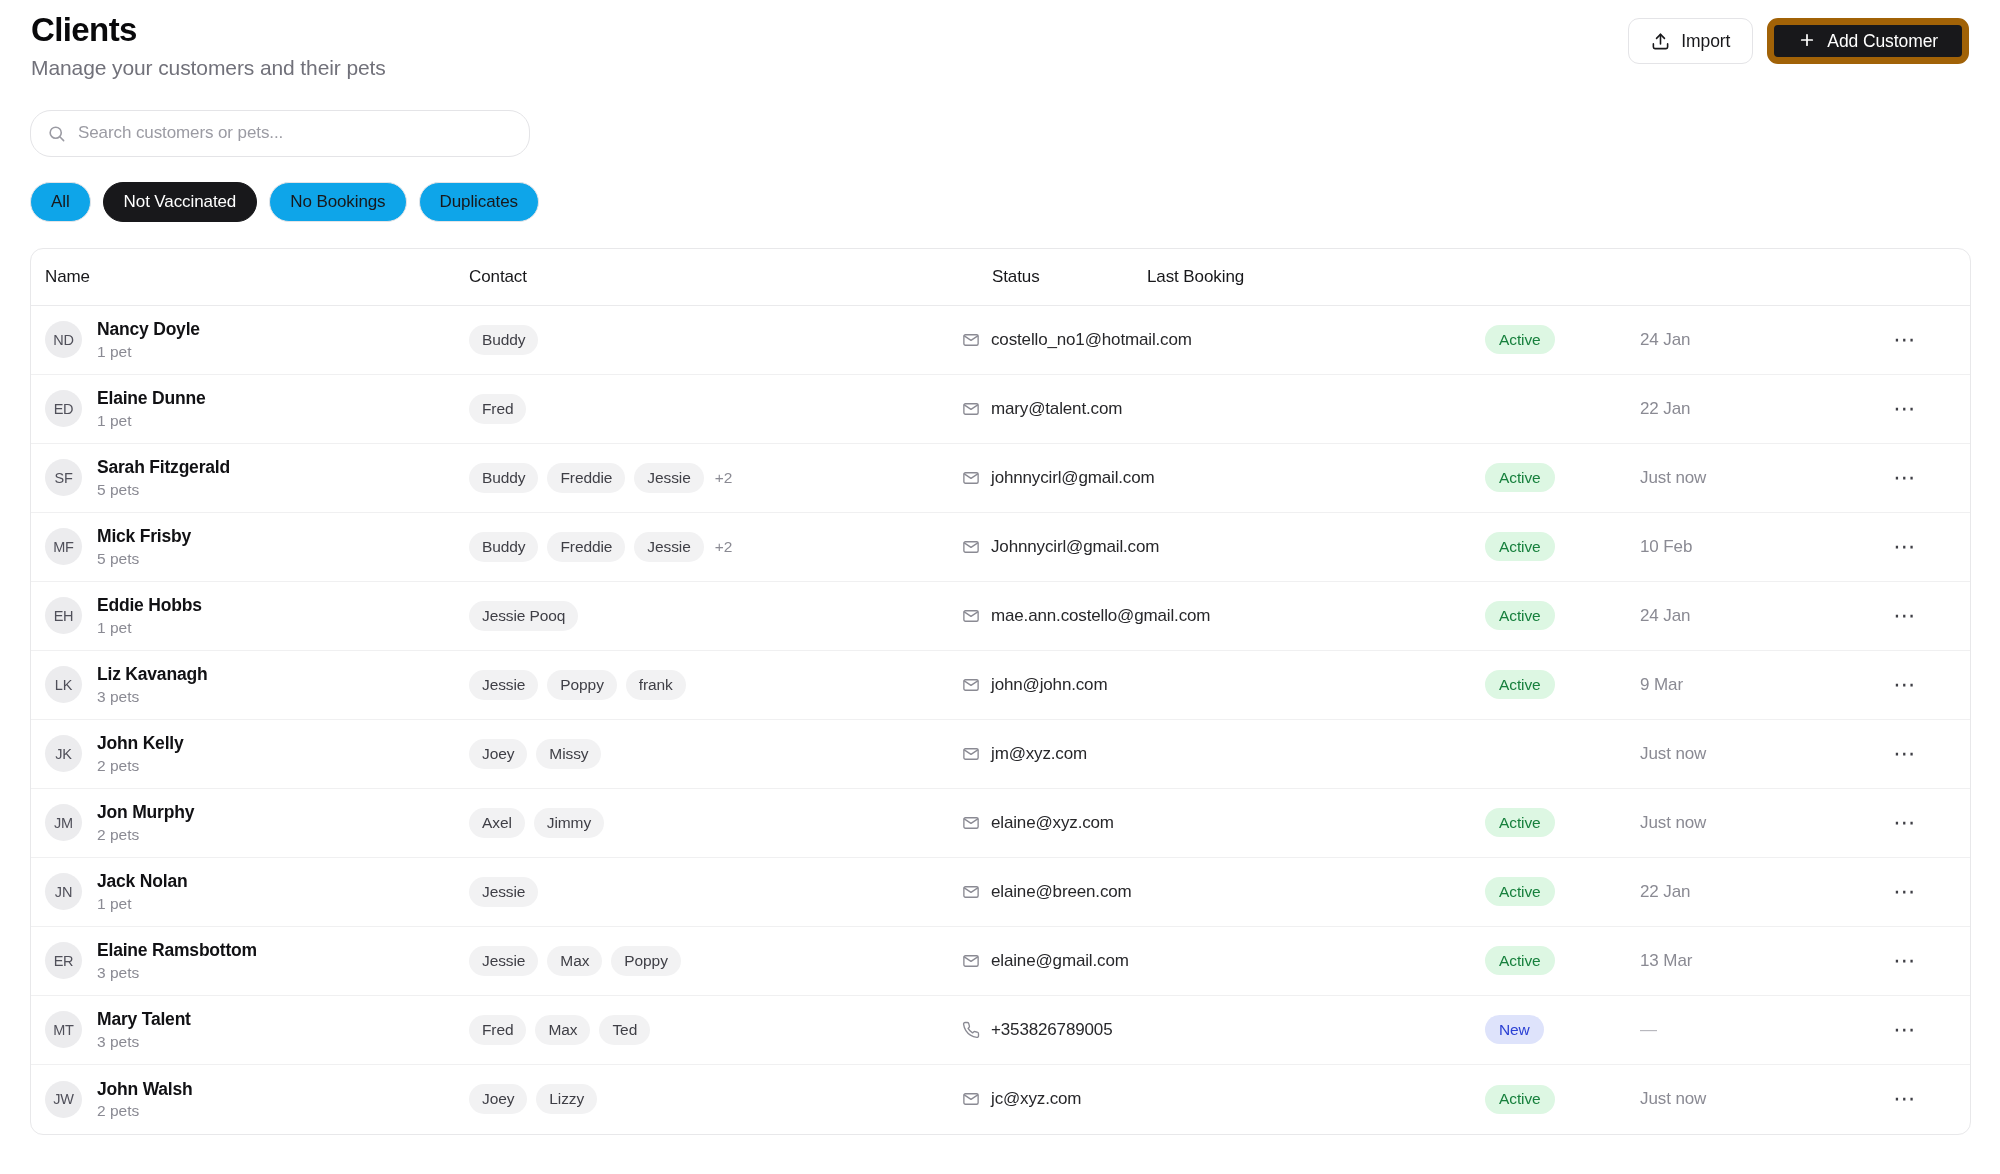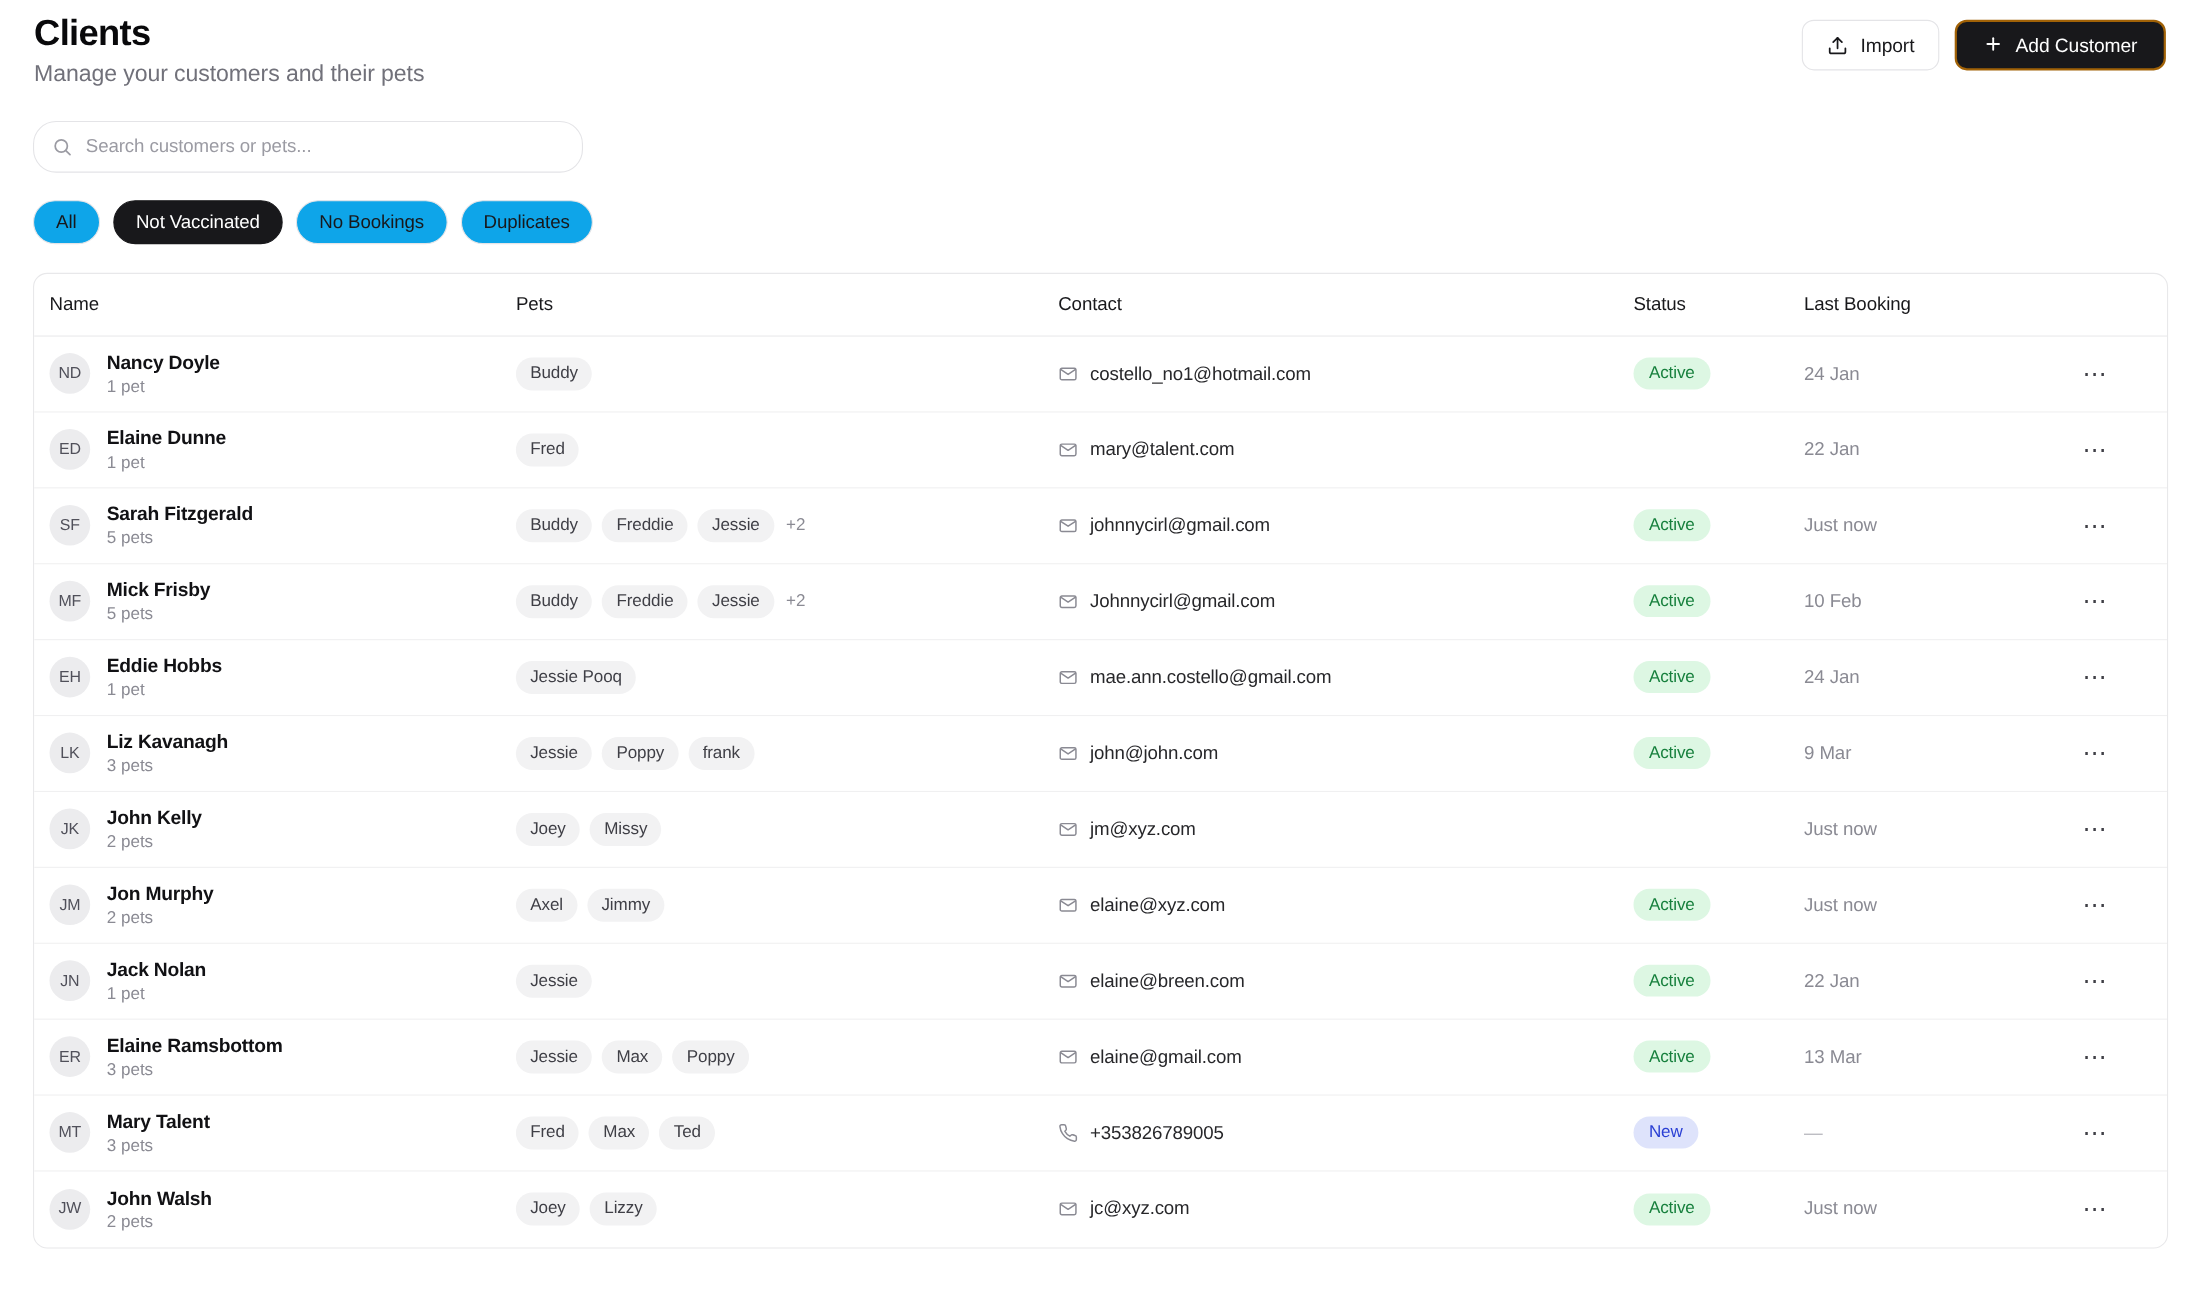--- a/index.html
+++ b/index.html
@@ -22,21 +22,21 @@
   .page-subtitle { font-size: 21px; color: #71717a; margin-top: 7px; letter-spacing: -0.1px; }
 
   .header-actions { display: flex; align-items: center; gap: 14px; padding-top: 6px; padding-right: 1px; }
   .btn {
     display: inline-flex; align-items: center; gap: 11px;
     height: 46px; padding: 0 22px; border-radius: 11px;
     font-size: 17.5px; font-weight: 500; cursor: pointer;
     letter-spacing: -0.1px; white-space: nowrap;
   }
   .btn-secondary { background: #ffffff; color: #18181b; border: 1px solid #e4e4e7; }
-  .btn-primary   { background: #18181b; color: #ffffff; border: 2px solid #a16207; padding: 0 24px; }
+  .btn-primary   { background: #18181b; color: #ffffff; border: 7px solid #a16207; padding: 0 24px; }
   .btn-primary .plus { font-size: 22px; line-height: 1; font-weight: 400; margin-top: -2px; }
 
   
   .search-wrap { margin-top: 30px; position: relative; width: 500px; }
   .search-box {
     width: 500px; height: 47px; border: 1px solid #e4e4e7; border-radius: 21px;
     background: #fff; display: flex; align-items: center; padding: 0 16px; gap: 12px;
   }
   .search-input {
     border: none; outline: none; background: transparent; flex: 1;
@@ -160,21 +160,20 @@
   <div class="filters">
     <div class="chip">All</div>
     <div class="chip active">Not Vaccinated</div>
     <div class="chip">No Bookings</div>
     <div class="chip">Duplicates</div>
   </div>
 
   <div class="table-card">
     <div class="t-row t-head">
       <div class="cell c-name">Name</div>
-      <div class="cell c-pets">Pets</div>
       <div class="cell c-contact">Contact</div>
       <div class="cell c-status">Status</div>
       <div class="cell c-booking">Last Booking</div>
       <div class="cell c-actions"></div>
     </div>
     <div id="rows-container">
         <div class="t-row t-body-row">
           <div class="c-name">
        <div class="avatar">ND</div>
        <div class="name-text">

